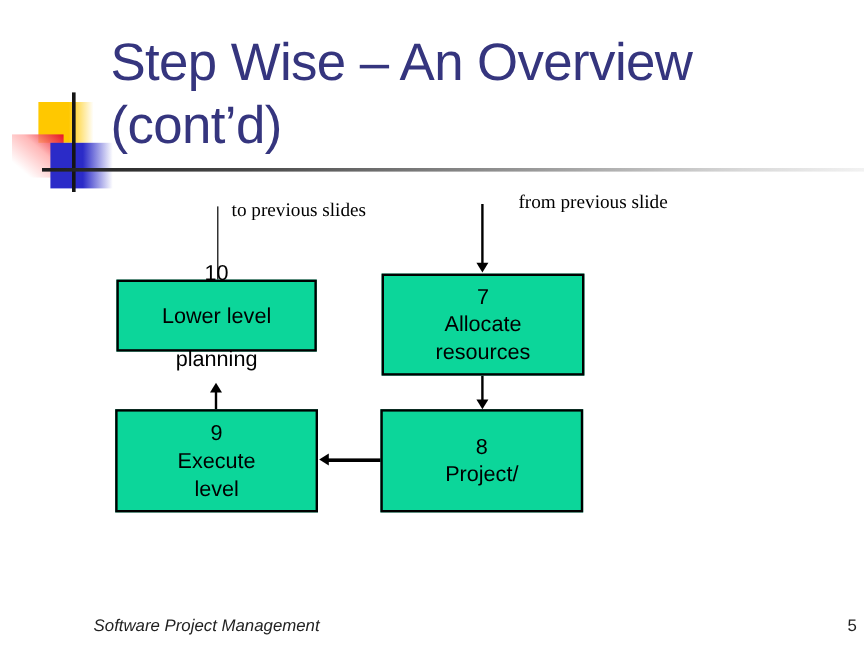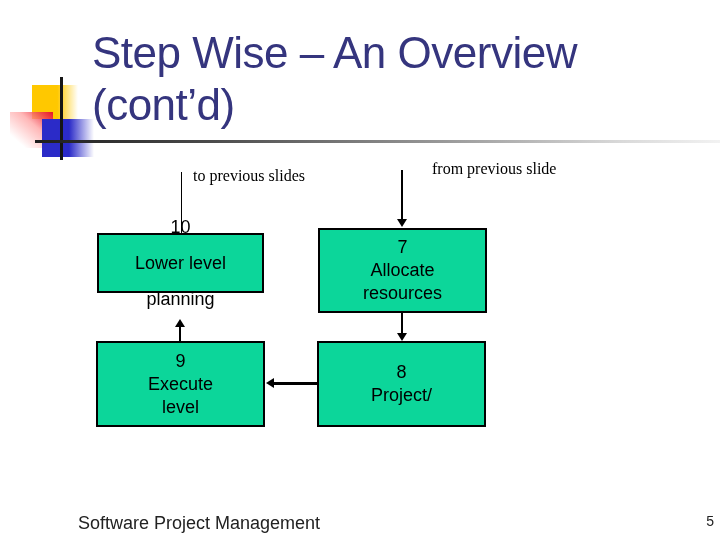--- a/index.html
+++ b/index.html
@@ -84,21 +84,21 @@
     text-align: center;
   }
   .fbox-10 { left: 97px;  top: 233px; width: 167px; height: 60px; gap: 13px; }
   .fbox-7  { left: 318px; top: 228px; width: 169px; height: 85px; }
   .fbox-9  { left: 96px;  top: 341px; width: 169px; height: 86px; }
   .fbox-8  { left: 317px; top: 341px; width: 169px; height: 86px; }
 
   
   .footer-left {
     position: absolute; left: 78px; top: 513px;
-    font-size: 18px; color: var(--footer-text); white-space: nowrap;
+    font-size: 14px; color: var(--footer-text); white-space: nowrap; font-style: italic;
   }
   .footer-page {
     position: absolute; right: 42px; top: 513px;
     font-size: 14px; color: var(--footer-text);
   }
 </style>
 </head>
 <body>
 
 <div class="slide">

